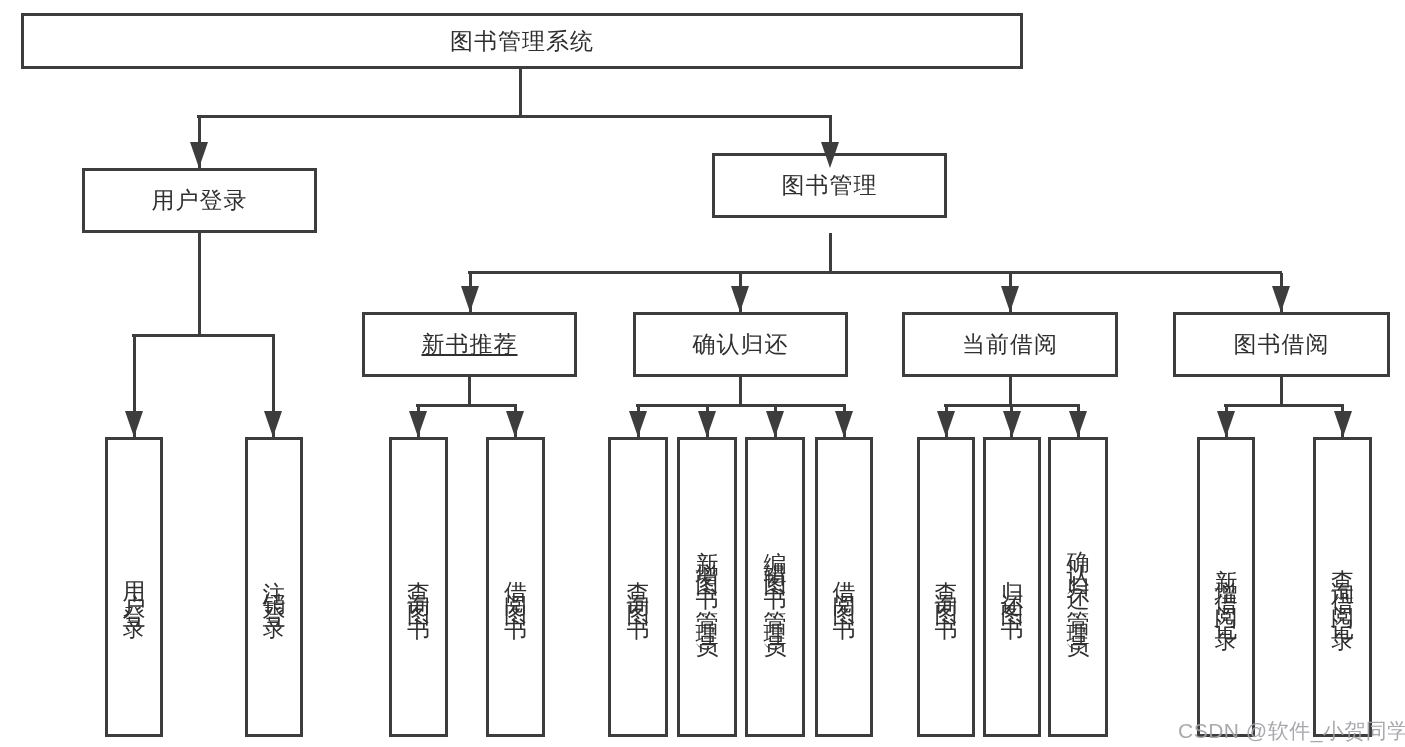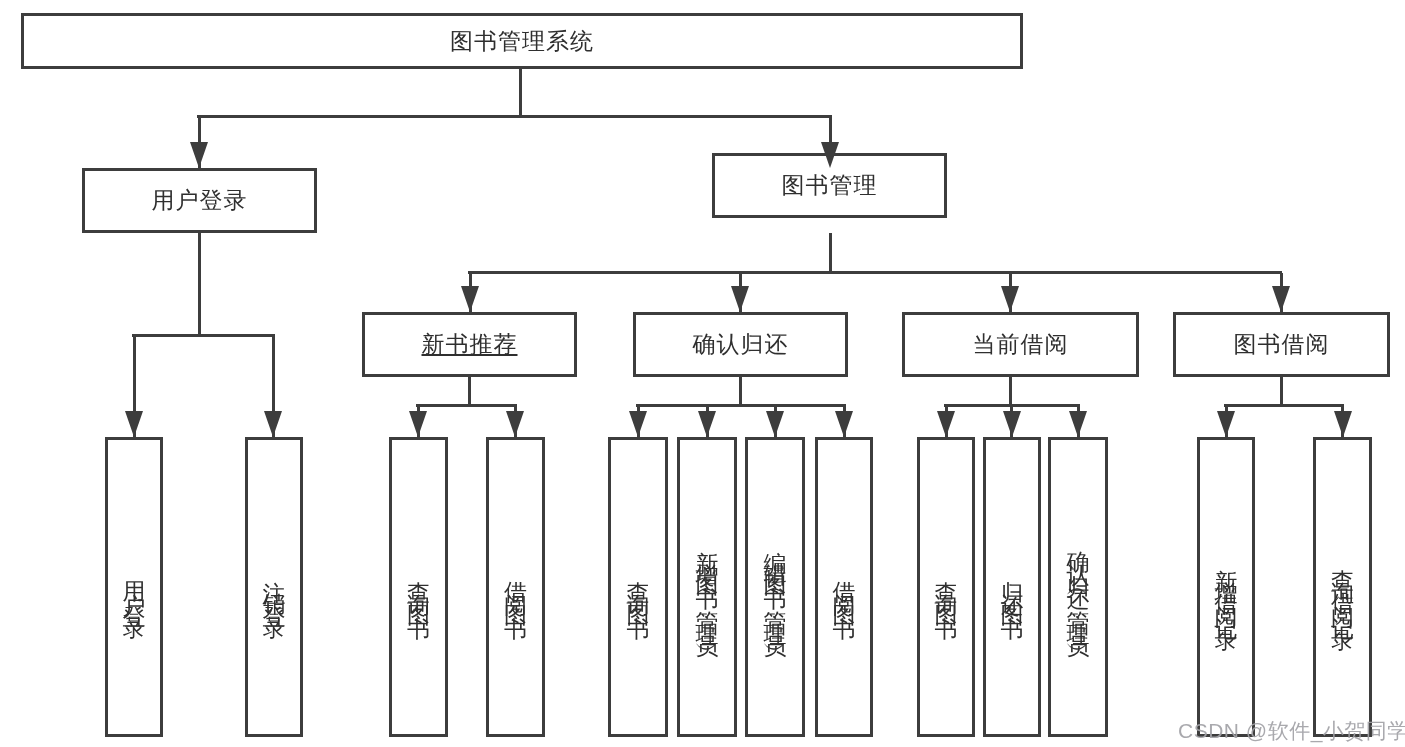--- a/index.html
+++ b/index.html
@@ -108,21 +108,21 @@
   <div class="arrow" style="left:731px; top:286px;"></div>
   <div class="arrow" style="left:1001px; top:286px;"></div>
   <div class="arrow" style="left:1272px; top:286px;"></div>
 
   <div class="node" style="left:362px; top:312px; width:215px; height:65px;text-decoration:underline;">
     <span>新书推荐</span>
   </div>
   <div class="node" style="left:633px; top:312px; width:215px; height:65px;">
     <span>确认归还</span>
   </div>
-  <div class="node" style="left:902px; top:312px; width:237px; height:65px;align-items:center;">
+  <div class="node" style="left:902px; top:312px; width:216px; height:65px;align-items:center;">
     <span>当前借阅</span>
   </div>
   <div class="node" style="left:1173px; top:312px; width:217px; height:65px;">
     <span>图书借阅</span>
   </div>
 
   <div class="vline" style="left:468px; top:377px; height:29px;"></div>
   <div class="hline" style="left:416px; top:404px; width:101px;"></div>
   <div class="vline" style="left:417px; top:406px; height:31px;"></div>
   <div class="vline" style="left:514px; top:406px; height:31px;"></div>

